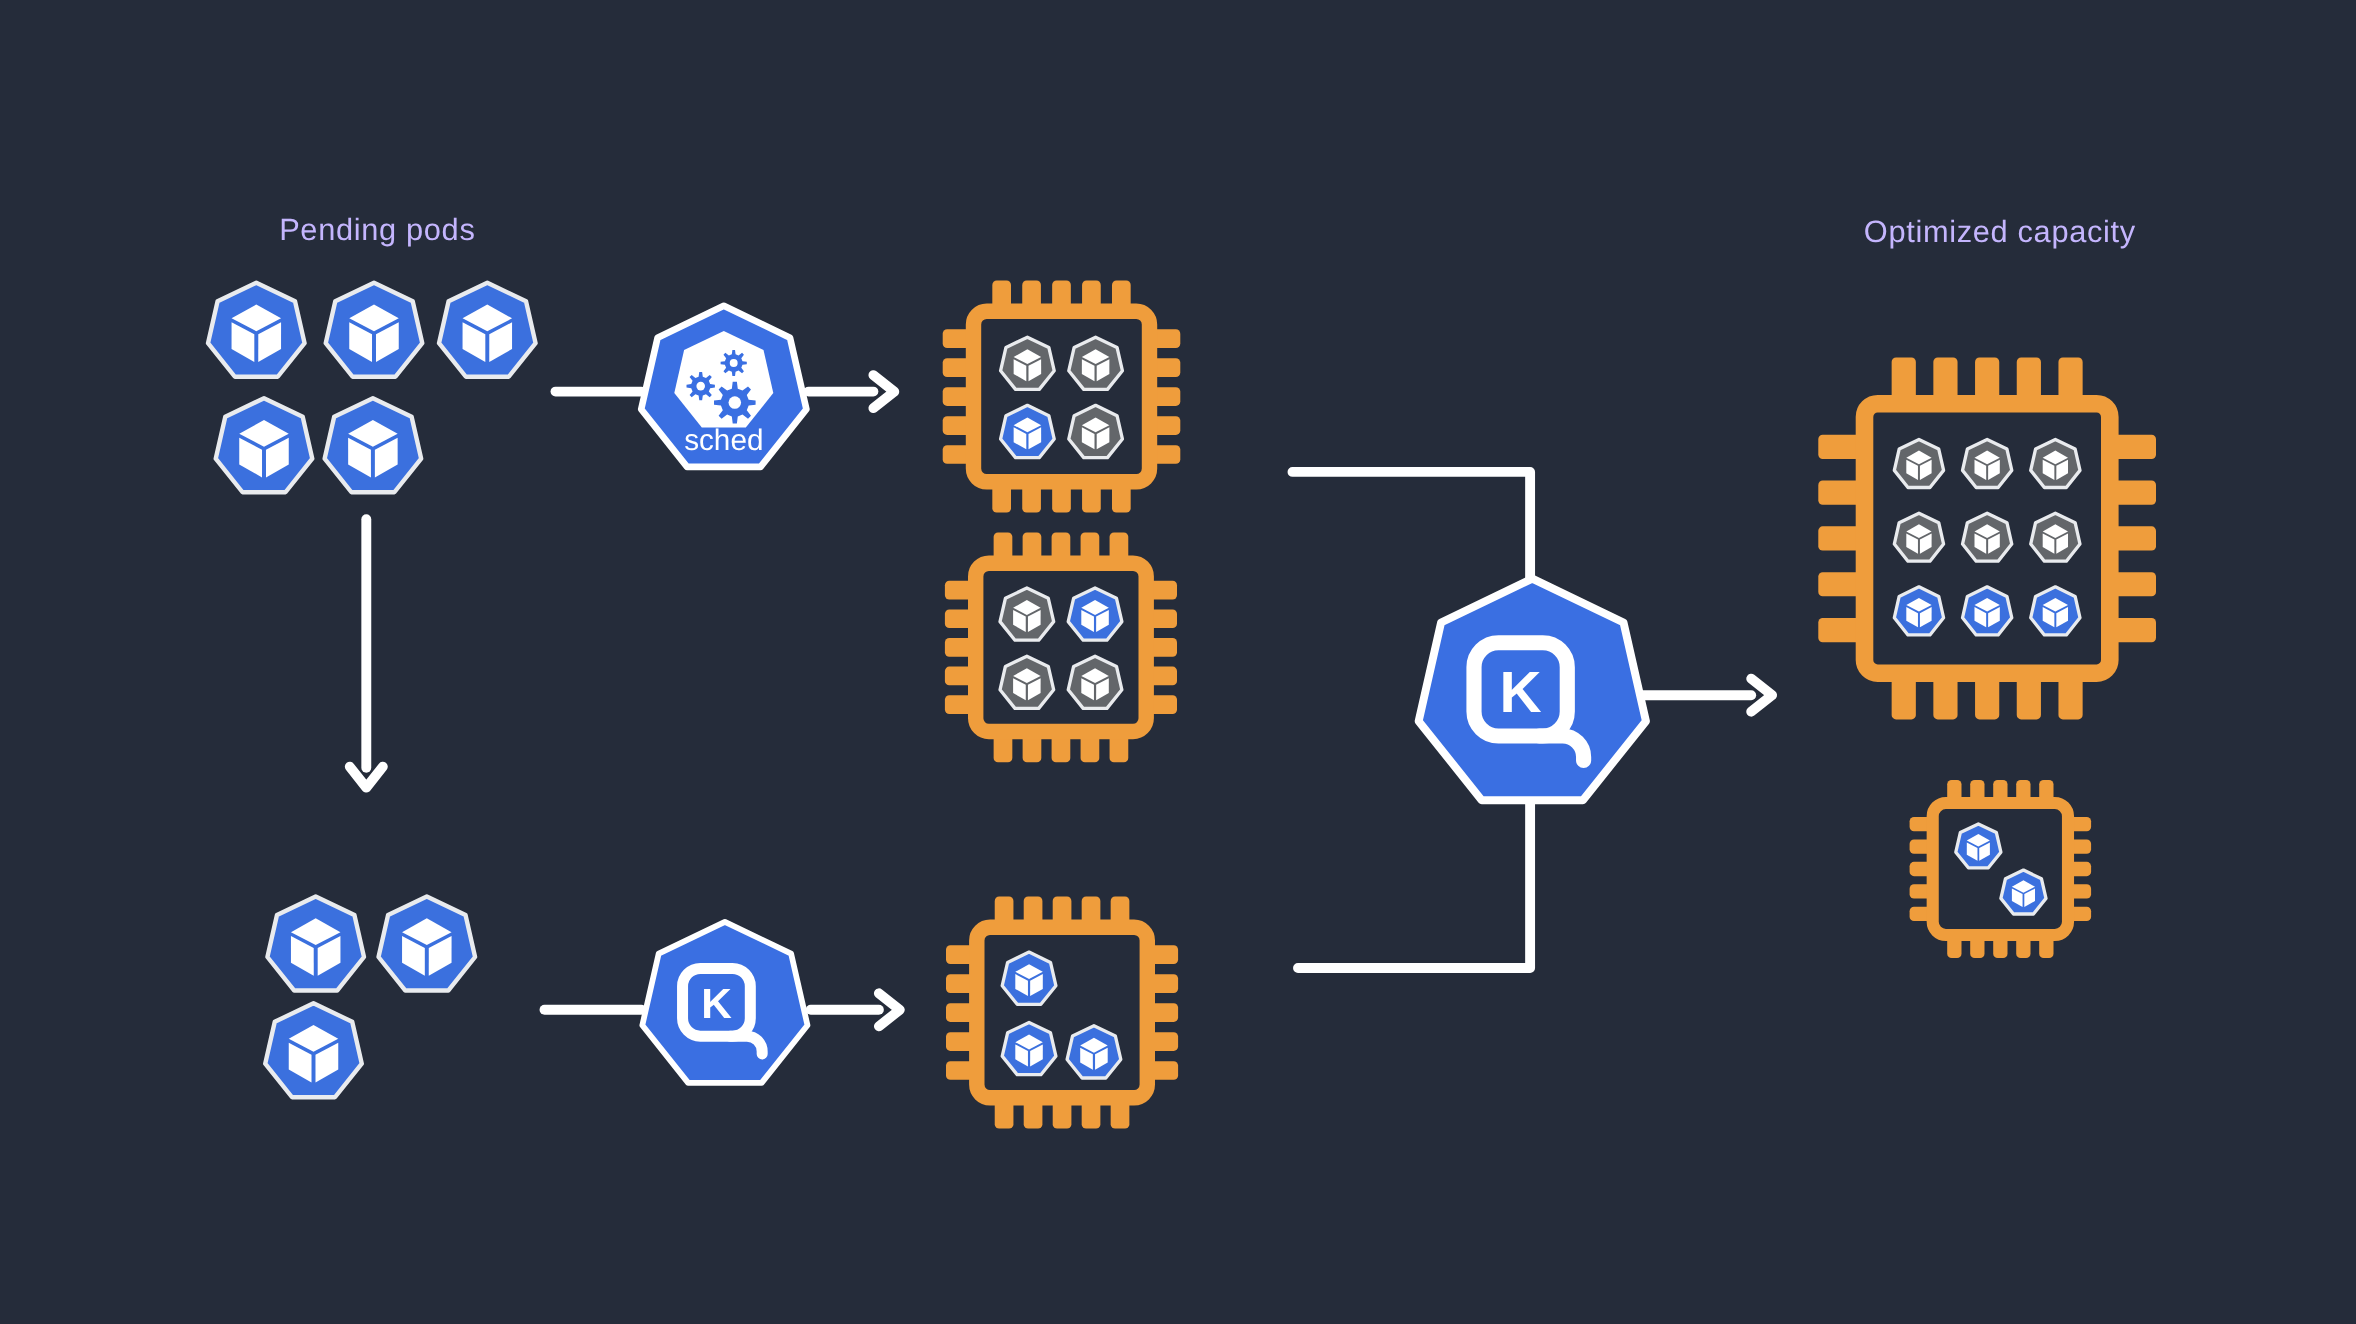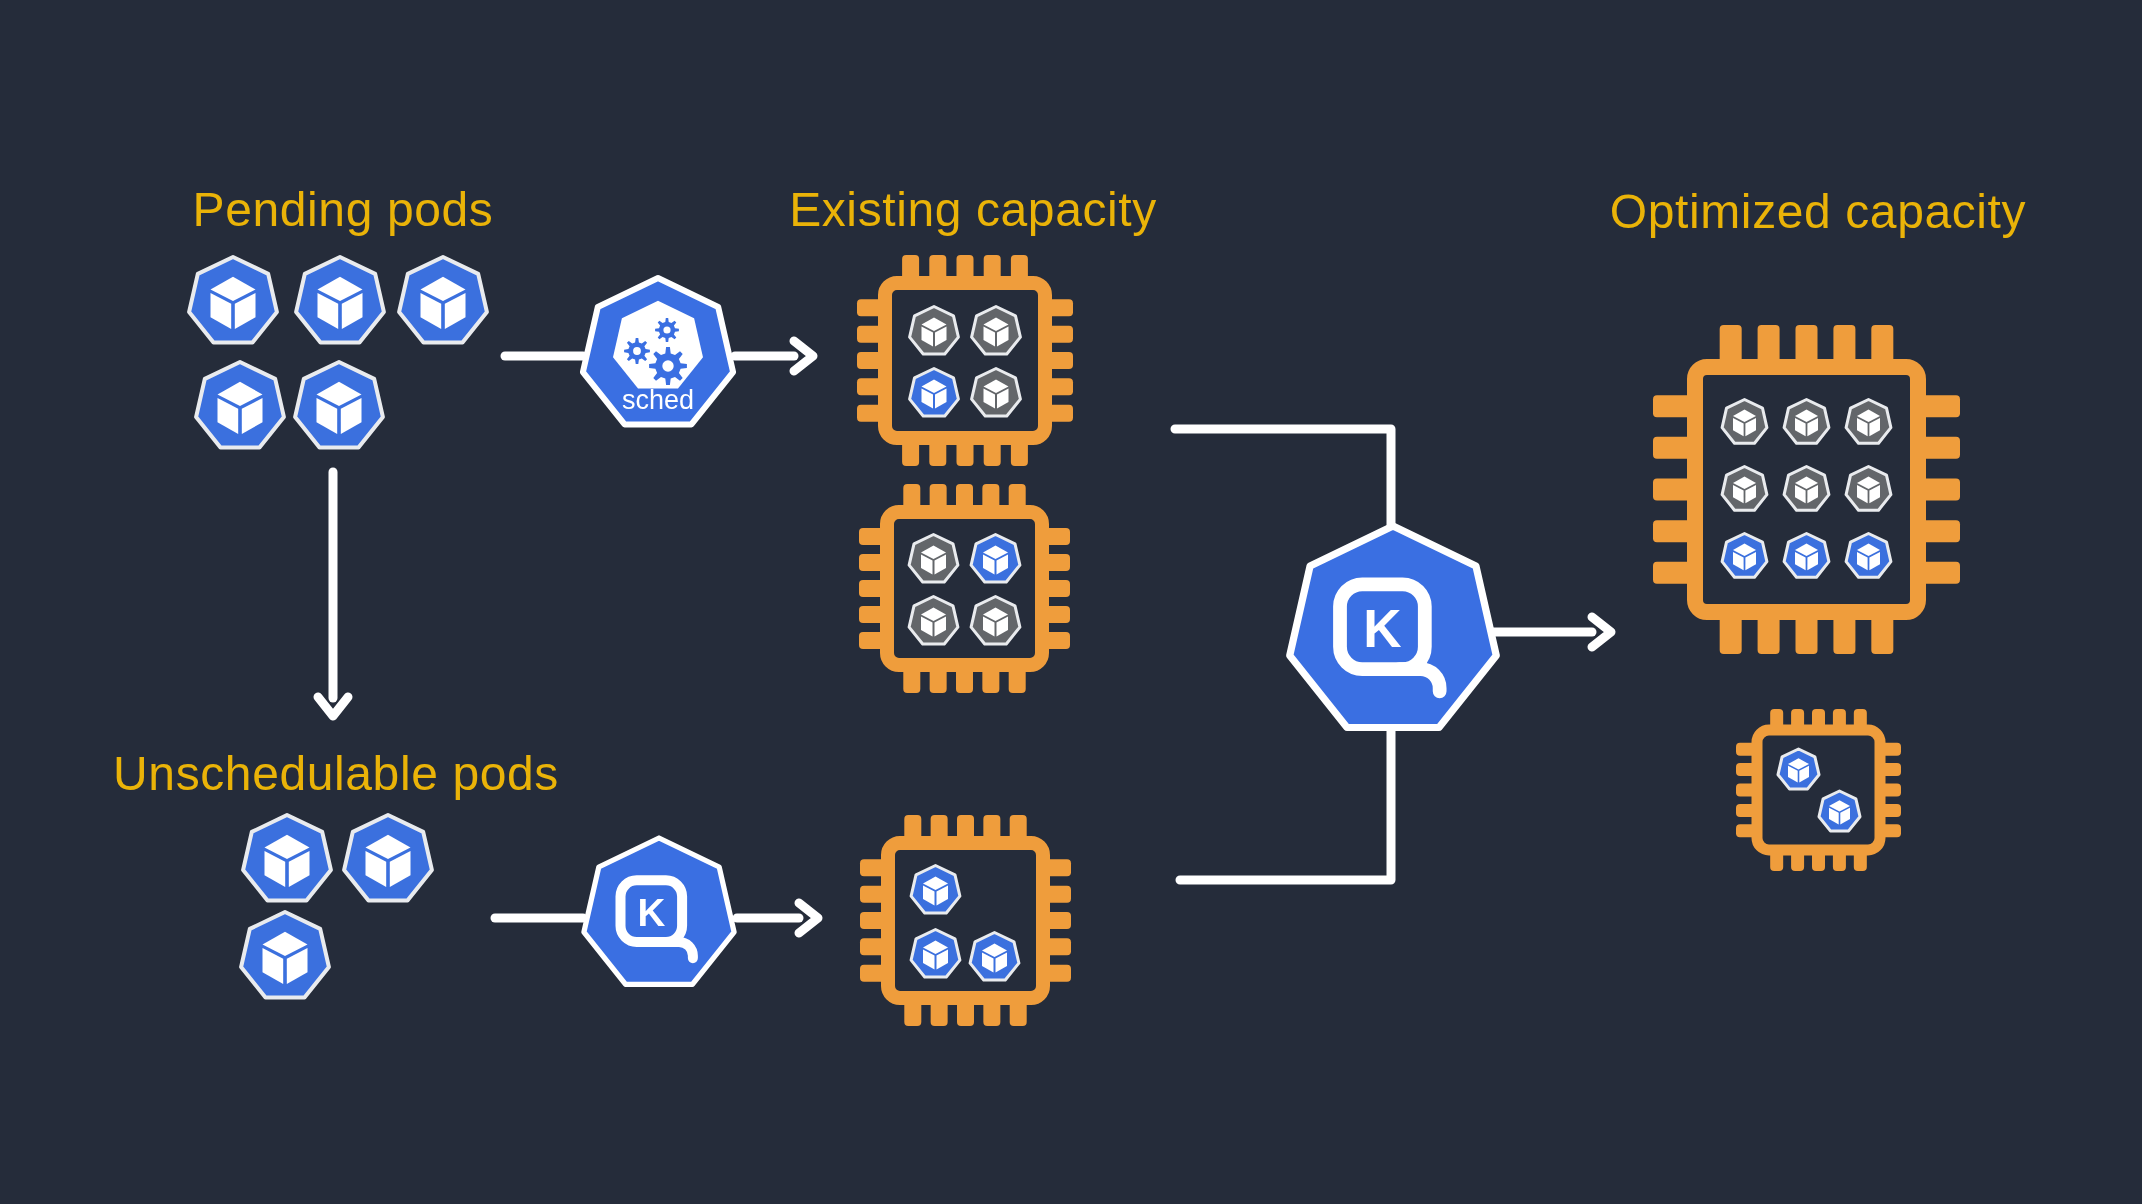--- a/index.html
+++ b/index.html
@@ -6,22 +6,22 @@
   body{
     width:2142px;height:1204px;overflow:hidden;
     background:#252c3a;
     font-family:"Liberation Sans", sans-serif;
   }
   .canvas{position:relative;width:2142px;height:1204px;background:#252c3a;}
   .canvas svg{position:absolute;left:0;top:0;}
   .title{
     position:absolute;
     transform:translate(-50%,-50%);
-    color:#eab308;
-    font-size:48px;
+    color:#c4b5fd;
+    font-size:28px;
     font-weight:300;
     letter-spacing:0.6px;
     white-space:nowrap;
     user-select:none;
   }
 </style>
 </head>
 <body>
 
 <div class="canvas">
@@ -356,16 +356,14 @@
       </g>
       <g>
         <polygon points="1393.0,526.0 1475.9,565.9 1496.3,655.6 1439.0,727.5 1347.0,727.5 1289.7,655.6 1310.1,565.9" fill="#3a6fe2" stroke="#ffffff" stroke-width="7.208" stroke-linejoin="round"></polygon>
         <rect x="1340" y="584.3" width="84.80000000000001" height="84.80000000000001" rx="22.259999999999998" fill="none" stroke="#ffffff" stroke-width="13.780000000000001"></rect>
         <path d="M 1399.36 669.1 L 1420.56 669.1 A 19.08 19.08 0 0 1 1439.64 688.18 L 1439.64 691.36" fill="none" stroke="#ffffff" stroke-width="13.780000000000001" stroke-linecap="round"></path>
         <text x="1382.4" y="646.84" text-anchor="middle" font-size="53" font-weight="bold" fill="#ffffff" font-family="&quot;Liberation Sans&quot;, sans-serif">K</text>
       </g>
     </svg>
 
   <div class="title" style="left:343px;top:209px">Pending pods</div>
-  <div class="title" style="left:973px;top:209px">Existing capacity</div>
-  <div class="title" style="left:336px;top:773px">Unschedulable pods</div>
   <div class="title" style="left:1818px;top:211px">Optimized capacity</div>
 </div>
 
 </body></html>

